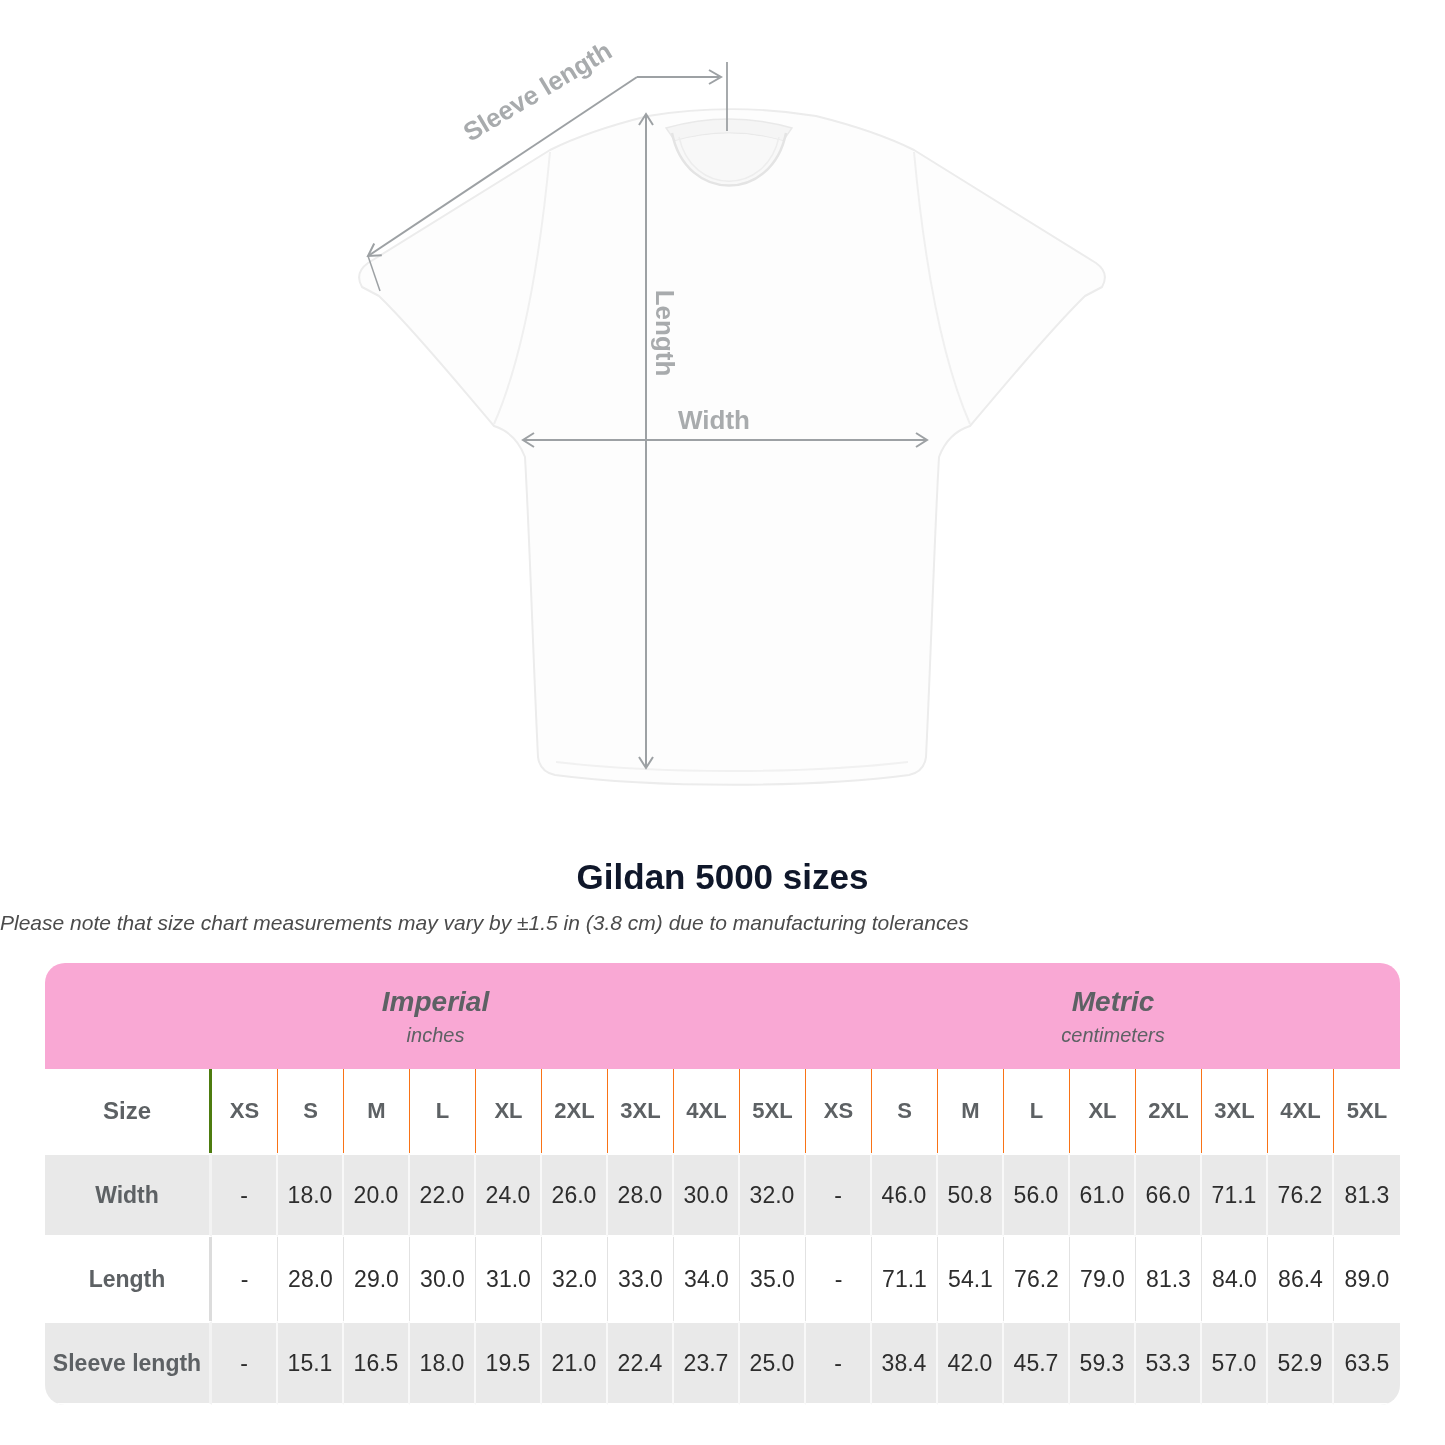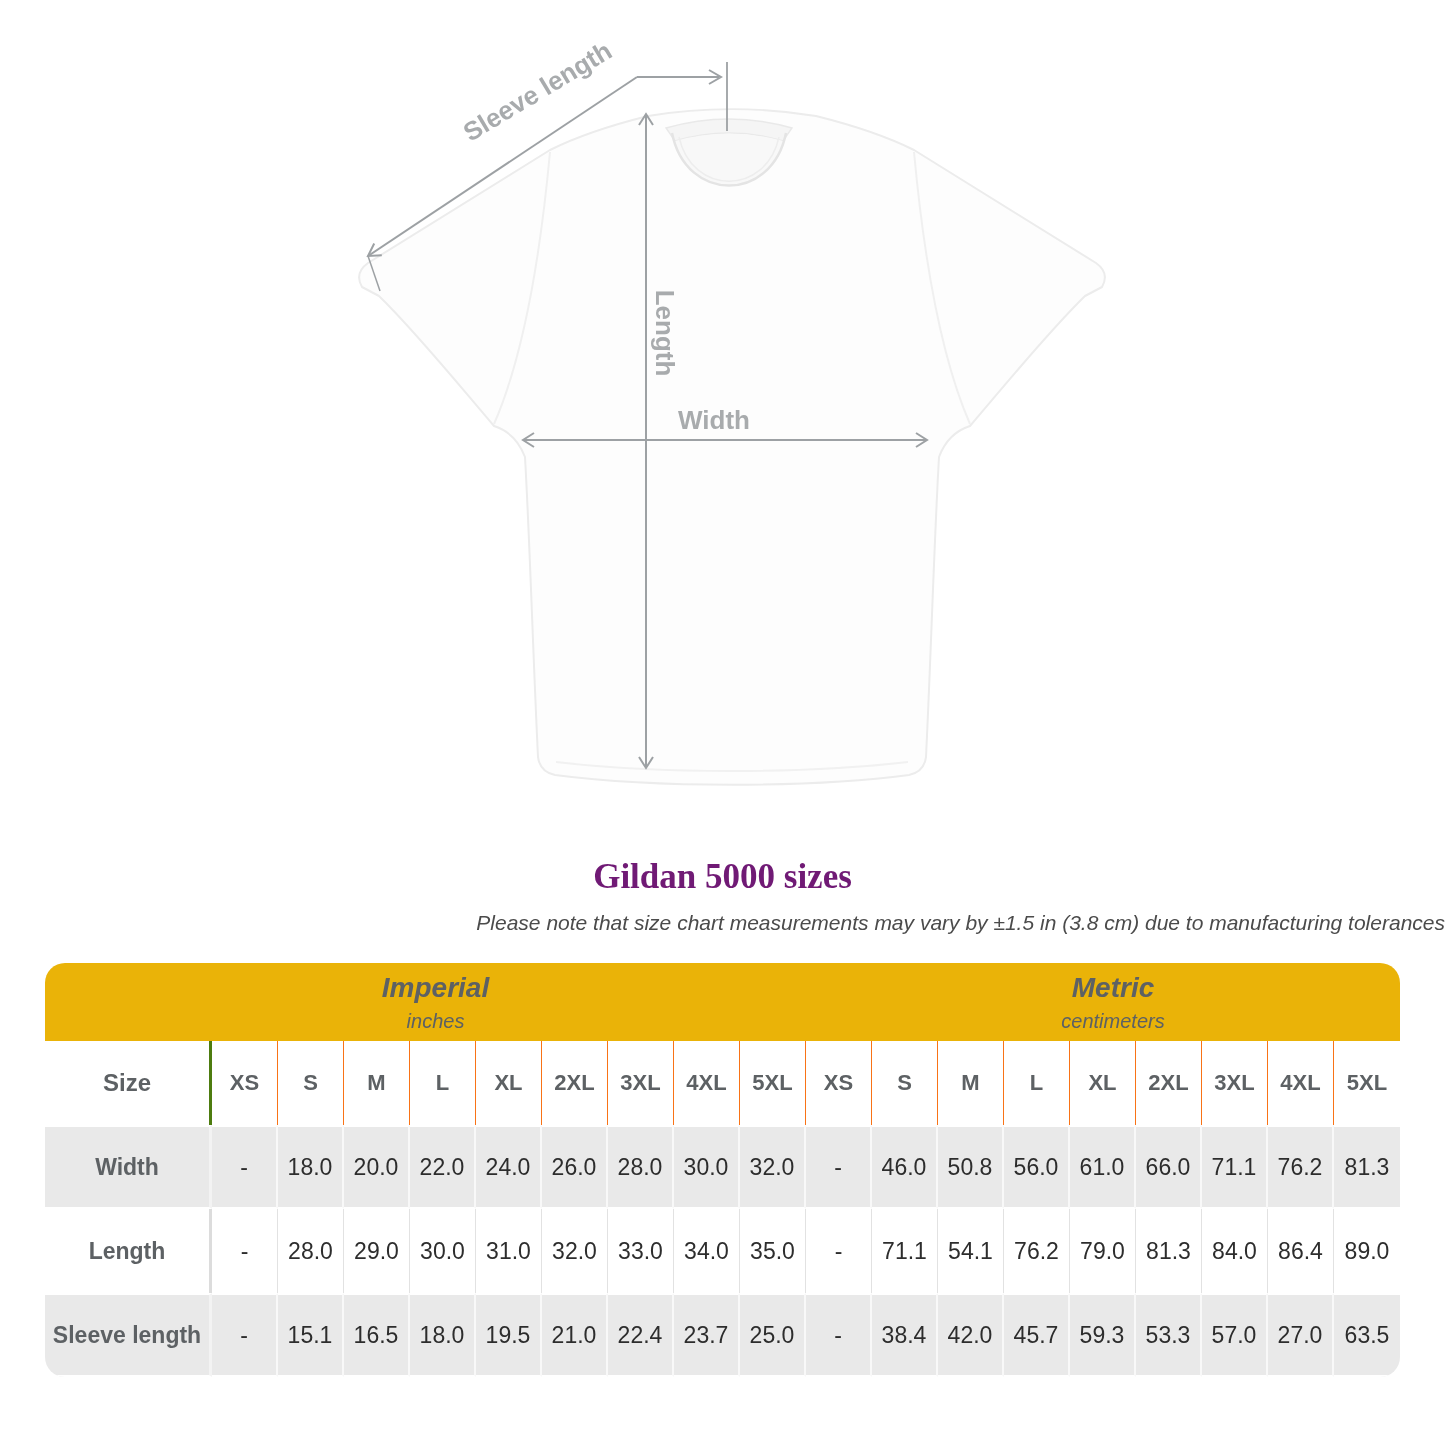--- a/index.html
+++ b/index.html
@@ -4,37 +4,37 @@
 <style>
   * { box-sizing: border-box; }
   html,body { margin:0; padding:0; }
   body {
     width:1445px; height:1445px; background:#ffffff;
     font-family:"Liberation Sans", sans-serif;
     overflow:hidden;
   }
   .diagram-wrap { width:1445px; height:845px; }
   .title {
-    text-align:center; font-size:35px; font-weight:bold; color:#701a75;
-    margin:10px 0 0 0; line-height:44px;font-family:Liberation Serif, serif;
+    text-align:center; font-size:35px; font-weight:bold; color:#0f172a;
+    margin:10px 0 0 0; line-height:44px;
   }
   .subtitle {
-    text-align:right; font-size:21px; font-style:italic; color:#4b4b4b;
+    text-align:left; font-size:21px; font-style:italic; color:#4b4b4b;
     margin:10px 0 0 0; line-height:28px;
   }
   .table-wrap {
     margin:26px 45px 0 45px;
     border-radius:20px;
     overflow:hidden;
   }
   table { width:100%; border-collapse:separate; border-spacing:0; table-layout:fixed; }
   td { text-align:center; vertical-align:middle; padding:0; }
   td:last-child { border-right:none !important; }
 
-  .band-row td { background:#eab308; height:78px;padding-left:20px; }
+  .band-row td { background:#f9a8d4; height:106px;padding-left:20px; }
   .band-label { font-size:28px; font-weight:bold; font-style:italic; color:#5d6164; }
   .band-sub   { font-size:20px; font-style:italic; color:#5d6164; margin-top:6px; }
 
   .head-row td {
     background:#ffffff; height:84px;
     font-weight:bold; font-size:22px; color:#5d6164;
     border-right:1px solid #f97316;
   }
   .head-row td.label-col { font-size:24px; border-right:3px solid #4d7c0f; }
 
@@ -233,20 +233,20 @@
             <td class="value">22.4</td>
             <td class="value">23.7</td>
             <td class="value">25.0</td>
             <td class="value">-</td>
             <td class="value">38.4</td>
             <td class="value">42.0</td>
             <td class="value">45.7</td>
             <td class="value">59.3</td>
             <td class="value">53.3</td>
             <td class="value">57.0</td>
-            <td class="value">27.0</td>
+            <td class="value">52.9</td>
             <td class="value">63.5</td>
           </tr>
         </tbody>
     </table>
   </div>
 
 </div>
 
 </body></html>

